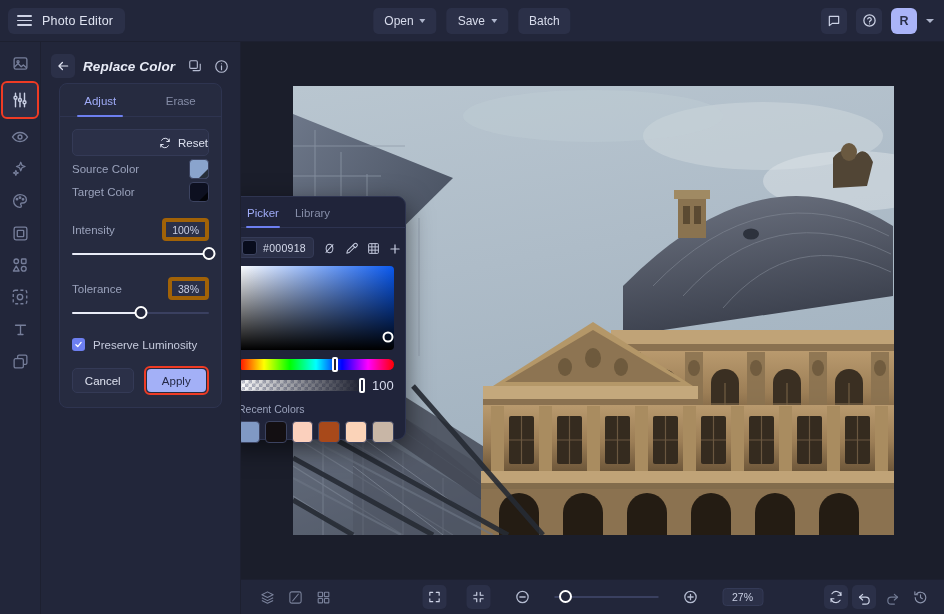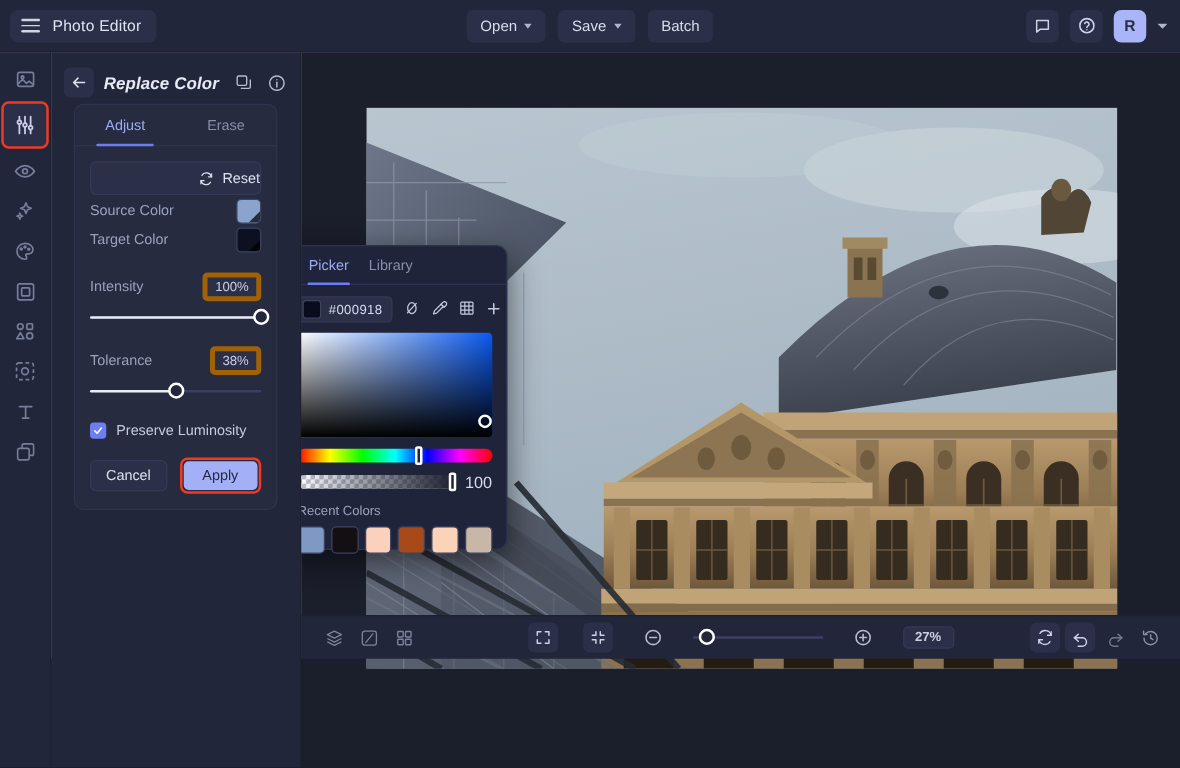--- a/index.html
+++ b/index.html
@@ -3,21 +3,21 @@
 <meta charset="utf-8">
 <style>
   * { box-sizing: border-box; margin: 0; padding: 0; }
   html, body {
     width: 944px; height: 614px;
     background: #1b1e2b;
     font-family: "Liberation Sans", sans-serif;
     overflow: hidden;
     -webkit-font-smoothing: antialiased;
   }
-  .app { position: relative; width: 944px; height: 527px; background: #f0abfc; }
+  .app { position: relative; width: 944px; height: 614px; background: #15803d; }
 
   
   .topbar {
     position: absolute; left: 0; top: 0; width: 944px; height: 42px;
     background: #22263a; display: flex; align-items: center;
     border-bottom: 1px solid #1d2030;
   }
   .tb-left { display: flex; align-items: center; padding-left: 8px; }
   .brand {
     display: flex; align-items: center; gap: 10px;
@@ -156,21 +156,21 @@
   .picker {
     position: absolute; left: 226px; top: 196px; width: 180px; height: 244px;
     background: #20243a; border: 1px solid #2e3450; border-radius: 9px;
     box-shadow: 0 8px 26px rgba(0,0,0,.55); z-index: 40;
   }
   .p-tabs { display: flex; gap: 0; border-bottom: 1px solid #2d3350; padding: 0 12px;}
   .p-tab { font-size: 11.5px; padding: 10px 8px 8px; color: #868ea8; cursor: pointer; position: relative;}
   .p-tab.active { color: #9fabf7; }
   .p-tab.active:after { content:""; position:absolute; left:7px; right:7px; bottom:-1px; height:2px; background:#6d7ff0; border-radius:2px;}
   .p-body { padding: 9px 11px 0 11px; }
-  .hexrow { display: flex; align-items: flex-start; gap: 6px; }
+  .hexrow { display: flex; align-items: flex-end; gap: 6px; }
   .hexfield {
     display: flex; align-items: center; gap: 6px; background: #2b3048;
     border: 1px solid #343a56; border-radius: 4px; padding: 2px 7px 2px 3px; cursor: pointer;
   }
   .hexchip { width: 15px; height: 15px; border-radius: 3px; border: 1px solid #3c4360; }
   .hexval { color: #d6dbec; font-size: 10.5px; letter-spacing: .3px;}
   .picons { display: flex; gap: 3px; margin-left: auto; }
   .picon { width: 19px; height: 19px; border-radius: 4px; display: flex; align-items: center; justify-content: center; cursor: pointer;}
 
   .sat {
@@ -210,21 +210,21 @@
   .recent-chip { width: 22px; height: 22px; border-radius: 4px; border: 1px solid #3c4360; cursor: pointer;}
 
   
   .bottombar {
     position: absolute; left: 241px; bottom: 0; width: 703px; height: 35px;
     background: #22263a; border-top: 1px solid #1d2030;
     display: flex; align-items: center;
   }
   .bb-left { display: flex; align-items: center; gap: 4px; padding-left: 14px; }
   .bb-ic { width: 24px; height: 24px; border-radius: 5px; display: flex; align-items: center; justify-content: center; cursor: pointer;}
-  .bb-center { position: absolute; left: 50%; transform: translateX(-50%); display: flex; align-items: center; gap: 20px; font-weight: bold;}
+  .bb-center { position: absolute; left: 50%; transform: translateX(-50%); display: flex; align-items: center; gap: 20px;}
   .zoom-track { position: relative; width: 104px; height: 14px; cursor: pointer;}
   .zoom-track .bar { position: absolute; top: 6px; left: 0; right: 0; height: 2px; background: #3a4060;}
   .zoom-knob { position: absolute; top: 0; left: 11px; width: 13px; height: 13px; border-radius: 50%; background: #23273c; border: 2px solid #fff; transform: translateX(-50%);}
   .zoom-val {
     background: #2b3048; border: 1px solid #343a56; border-radius: 4px;
     color: #c9cfe3; font-size: 10.5px; padding: 2px 9px;
   }
   .bb-right { position: absolute; right: 12px; display: flex; align-items: center; gap: 4px;}
   .bb-ic.boxed { background: #2b3048; }
   svg { display: block; }

